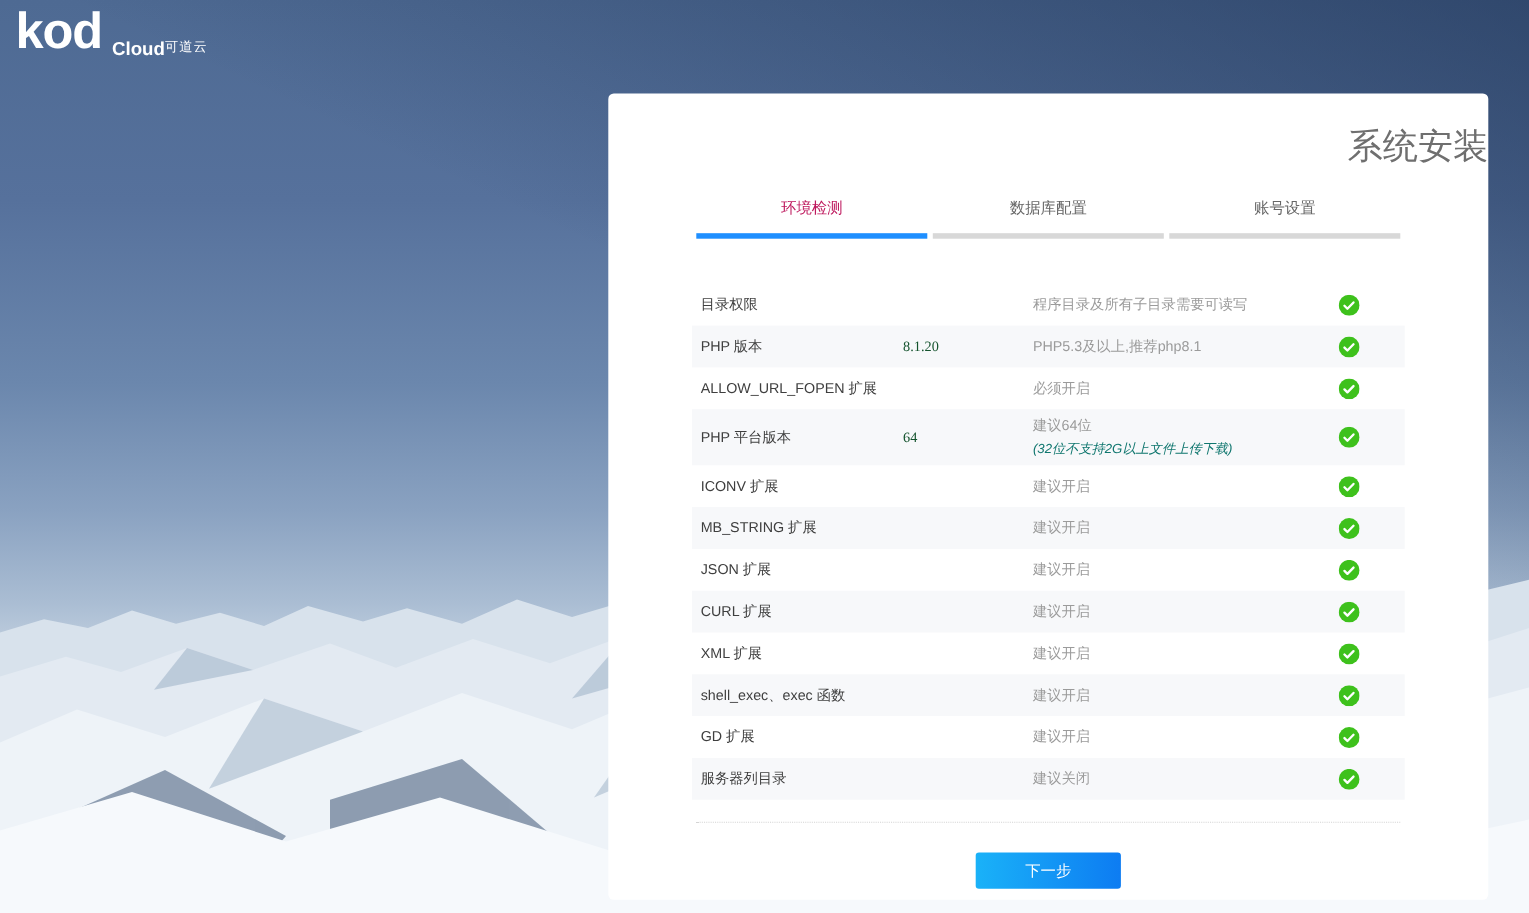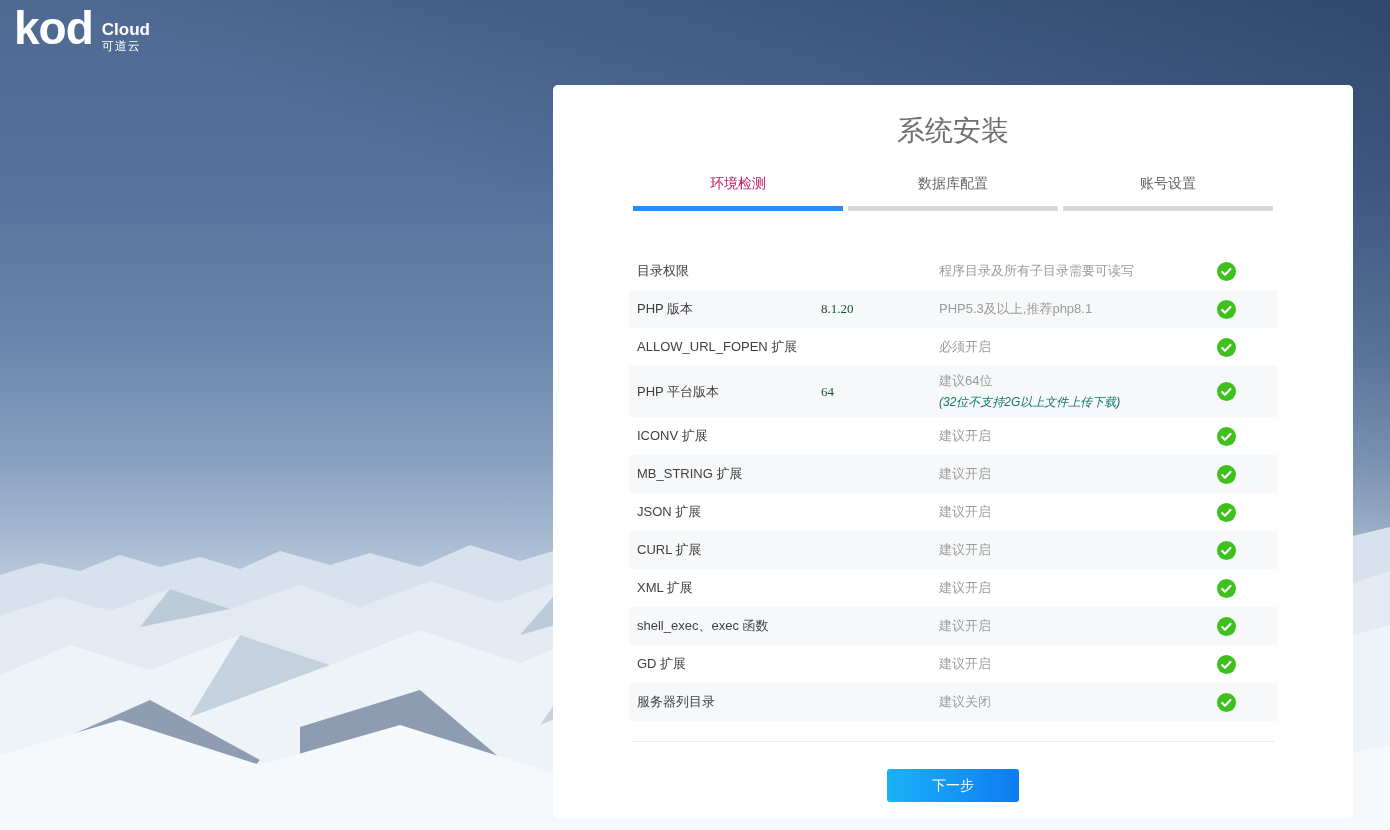--- a/index.html
+++ b/index.html
@@ -12,29 +12,29 @@
       linear-gradient(205deg, rgba(24,44,78,.55) 0%, rgba(24,44,78,0) 42%),
       linear-gradient(to bottom,
         #4e6a93 0%, #56719c 22%, #6b87ad 42%, #8aa2c1 56%,
         #aabdd3 66%, #c9d5e3 73%, #e2e9f0 79%, #eef2f6 100%);
   }
   .bg svg { position:absolute; left:0; bottom:0; width:1390px; height:345px; display:block; }
 
   
   .logo { position:absolute; left:14px; top:2px; z-index:2; display:flex; align-items:flex-end; color:#fff; }
   .logo .kod { font-size:46px; font-weight:800; letter-spacing:-1px; line-height:52px; }
-  .logo .side { margin:9px 0 0 9px; display:flex; flex-direction:column; }
+  .logo .side { margin:9px 0 0 9px; display:flex; flex-direction:row; }
   .logo .side .en { font-size:17px; font-weight:700; line-height:19px; }
   .logo .side .cn { font-size:12px; line-height:15px; letter-spacing:1px; }
 
   
   .card { position:absolute; left:553px; top:85px; width:800px; height:733px;
     background:#fff; border-radius:5px; z-index:1; }
 
-  .title { margin-top:27px; text-align:center; font-size:28px; font-weight:400; color:#6f6f6f; }
+  .title { margin-top:27px; text-align:right; font-size:32px; font-weight:400; color:#6f6f6f; }
 
   .tabs { margin:21px 80px 0; display:flex; gap:5px; }
   .tab { flex:1; cursor:pointer; }
   .tab-label { text-align:center; font-size:14px; color:#666; padding:4px 0 13px; }
   .tab-bar { height:5px; background:#d8d8d8; }
   .tab.active .tab-label { color:#be185d; }
   .tab.active .tab-bar { background:#1f8fff; }
 
   .checks { margin:41px 76px 0; }
   .row { display:flex; align-items:center; min-height:38px; font-size:13px; padding:6px 0 6px 8px; }

